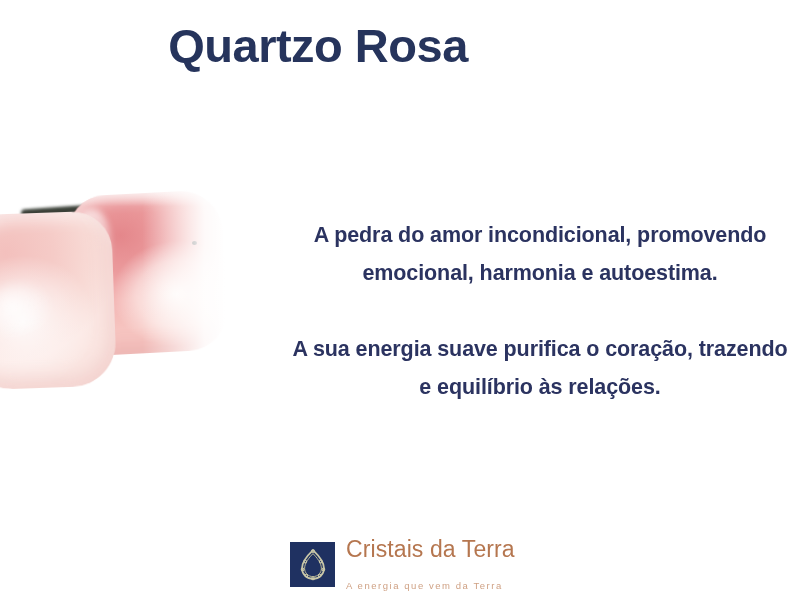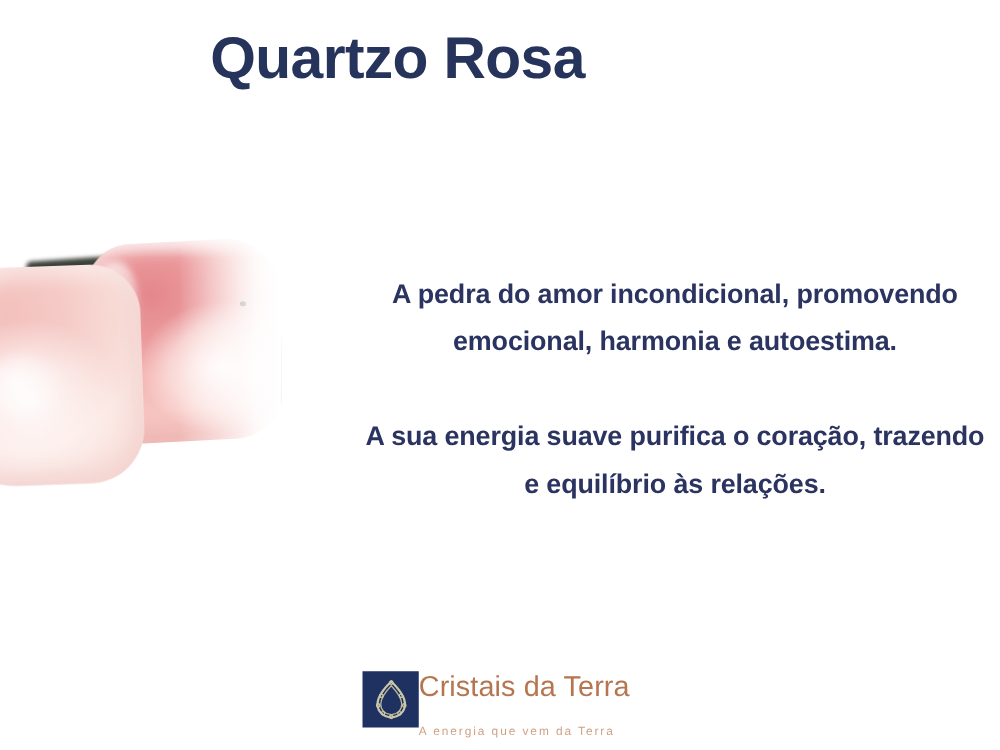--- a/index.html
+++ b/index.html
@@ -160,20 +160,22 @@
   .para { white-space:nowrap; }
   .para + .para { margin-top:38px; }
   .para .line { display:block; }
 
   
   .logo {
     position:absolute;
     left:290px;
     top:537px;
     display:flex;
+    align-items:center;
+    gap:11px;
   }
 
   .logo-mark {
     width:45px;
     height:45px;
     background:#1f3161;
     display:flex;
     align-items:center;
     justify-content:center;
     flex:0 0 auto;

